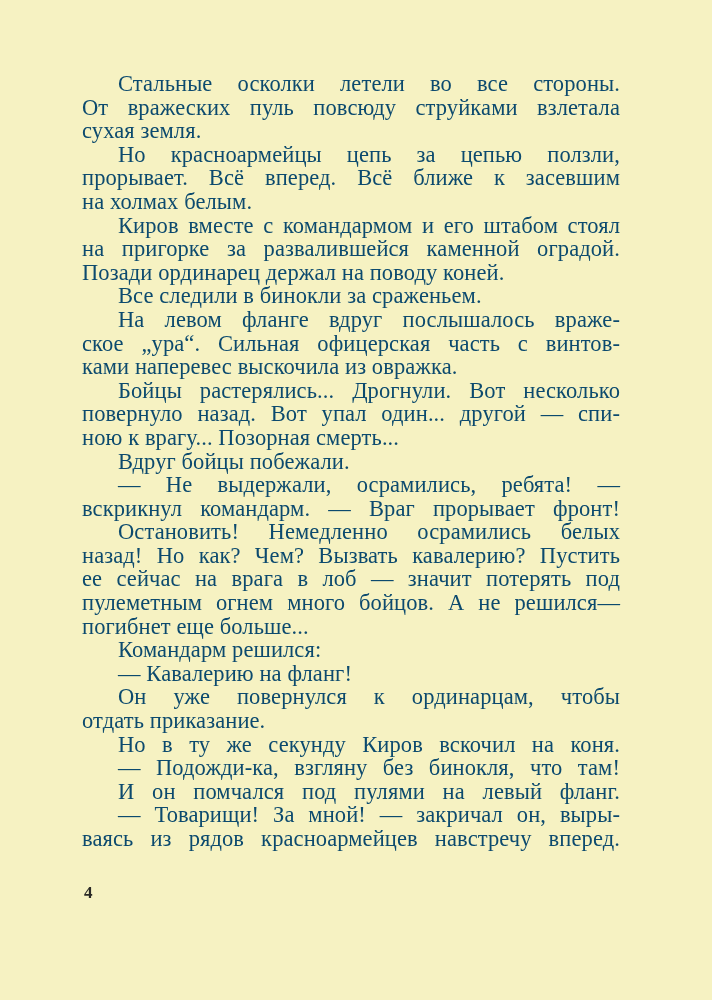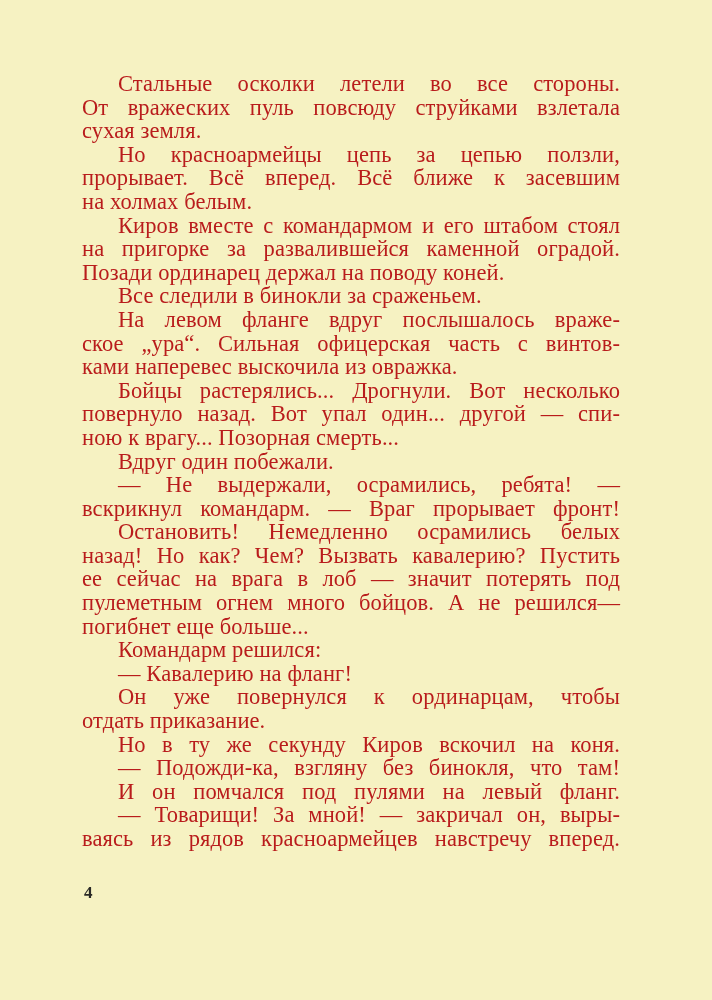--- a/index.html
+++ b/index.html
@@ -11,21 +11,21 @@
     }
     .page {
       position: absolute;
       left: 82px; top: 72px;
       width: 538px;
     }
     .line {
       font-family: "Liberation Serif", serif;
       font-size: 22.5px;
       line-height: 23.6px;
-      color: #b91c1c;
+      color: #0c4a6e;
       text-align: justify;
       text-align-last: justify;
       white-space: nowrap;
       height: 23.6px;
       letter-spacing: 0.1px;
     }
     .line.indent { padding-left: 36px; }
     .line.last { text-align-last: left; }
     .pagenum {
       position: absolute;
@@ -49,21 +49,21 @@
     <div class="line indent">Киров вместе с командармом и его штабом стоял</div>
     <div class="line">на пригорке за развалившейся каменной оградой.</div>
     <div class="line last">Позади ординарец держал на поводу коней.</div>
     <div class="line indent last">Все следили в бинокли за сраженьем.</div>
     <div class="line indent">На левом фланге вдруг послышалось враже-</div>
     <div class="line">ское „ура“. Сильная офицерская часть с винтов-</div>
     <div class="line last">ками наперевес выскочила из овражка.</div>
     <div class="line indent">Бойцы растерялись... Дрогнули. Вот несколько</div>
     <div class="line">повернуло назад. Вот упал один... другой — спи-</div>
     <div class="line last">ною к врагу... Позорная смерть...</div>
-    <div class="line indent last">Вдруг один побежали.</div>
+    <div class="line indent last">Вдруг бойцы побежали.</div>
     <div class="line indent">— Не  выдержали,  осрамились,  ребята! —</div>
     <div class="line">вскрикнул командарм. — Враг прорывает фронт!</div>
     <div class="line indent">Остановить!  Немедленно  осрамились  белых</div>
     <div class="line">назад! Но как? Чем? Вызвать кавалерию? Пустить</div>
     <div class="line">ее сейчас на врага в лоб — значит потерять под</div>
     <div class="line">пулеметным огнем много бойцов. А не решился—</div>
     <div class="line last">погибнет еще больше...</div>
     <div class="line indent last">Командарм решился:</div>
     <div class="line indent last">— Кавалерию на фланг!</div>
     <div class="line indent">Он  уже  повернулся  к  ординарцам,  чтобы</div>

